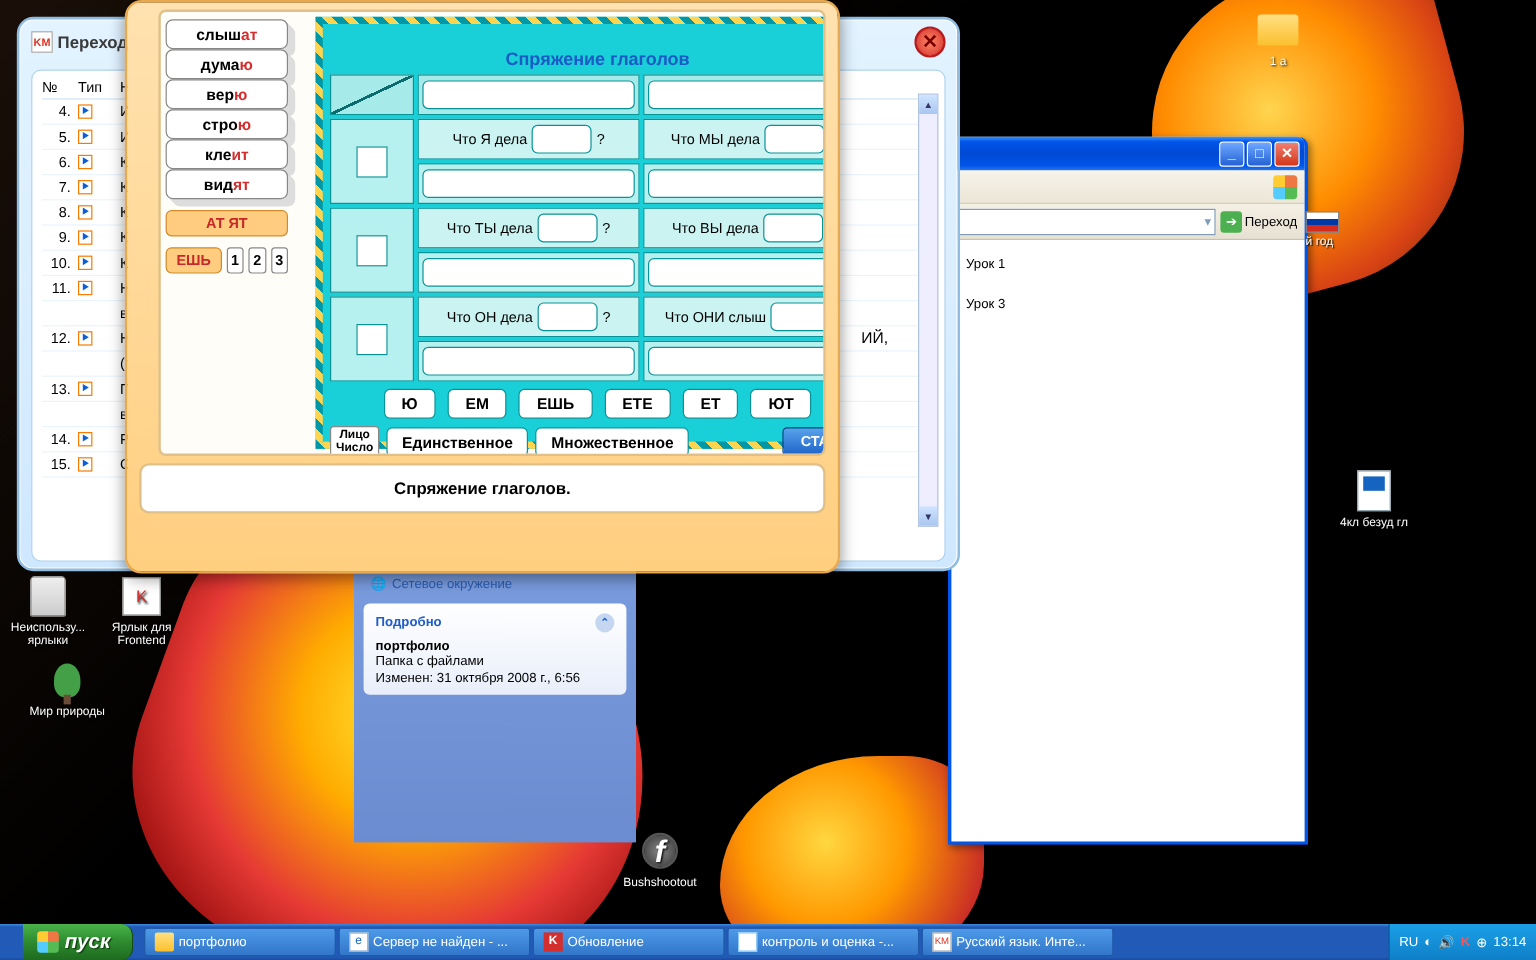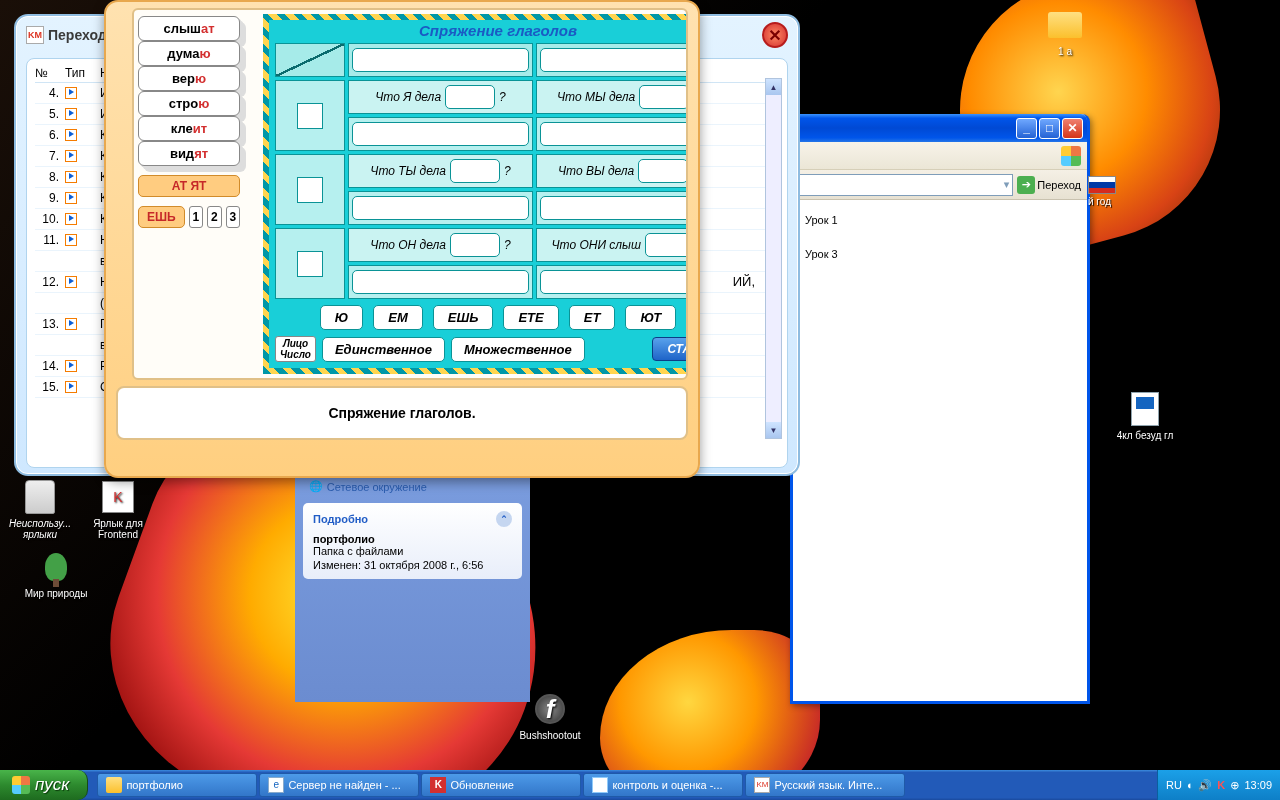--- a/index.html
+++ b/index.html
@@ -18,21 +18,21 @@
 .folder-glyph { background: linear-gradient(#ffe082, #fbc02d); border-radius: 3px 3px 2px 2px; width: 34px; height: 26px; }
 .doc-glyph { background: #fff; border: 1px solid #90a4ae; width: 28px; height: 34px; position: relative; }
 .doc-glyph::before { content:""; position:absolute; top:4px; left:4px; right:4px; height:12px; background:#1565c0;}
 .tree-glyph { width:22px; height:28px; background:#43a047; border-radius:50% 50% 40% 40%; position:relative;}
 .tree-glyph::after{content:"";position:absolute;bottom:-6px;left:8px;width:6px;height:8px;background:#6d4c37;}
 .shortcut-glyph { width:32px;height:32px;background:#fff;border:1px solid #888; display:flex;align-items:center;justify-content:center;font-size:14px;color:#d32f2f;}
 .bin-glyph{width:30px;height:34px;background:linear-gradient(#eee,#ccc);border-radius:4px 4px 2px 2px;border:1px solid #999;}
 
 
 .taskbar { position: absolute; bottom: 0; left: 0; right: 0; height: 30px; background: linear-gradient(#3c8cde, #225ab8 8%, #225ab8 92%, #1a4a9e); display: flex; align-items: stretch; }
-.start-btn { background: linear-gradient(#49b44a, #2d8a2e 50%, #1e6b1f); color: #fff; font-weight: normal; font-style: italic; font-size: 17px; padding: 0 18px 0 12px; display: flex; align-items: center; border-radius: 0 10px 10px 0; border-right: 1px solid #164a16; text-shadow: 1px 1px 1px #0a3a0a; }
+.start-btn { background: linear-gradient(#49b44a, #2d8a2e 50%, #1e6b1f); color: #fff; font-weight: bold; font-style: italic; font-size: 17px; padding: 0 18px 0 12px; display: flex; align-items: center; border-radius: 0 10px 10px 0; border-right: 1px solid #164a16; text-shadow: 1px 1px 1px #0a3a0a; margin-left: 19px; }
 .start-btn::before { content:""; width:18px; height:18px; margin-right:5px; border-radius:3px; background: conic-gradient(#e74 0 25%, #5b5 0 50%, #5cf 0 75%, #fc3 0);}
 .tb-item { margin: 3px 1px; padding: 0 8px; min-width: 160px; max-width: 165px; background: linear-gradient(#4d9ae8, #3276c9); color: #fff; font-size: 11px; display: flex; align-items: center; border-radius: 3px; border: 1px solid #1f5aa8; overflow: hidden; white-space: nowrap; }
 .tb-item .ticon { width:16px; height:16px; margin-right:4px; flex-shrink:0; }
 .tray { margin-left: auto; background: linear-gradient(#1ba0e8, #0e7fc7); display: flex; align-items: center; padding: 0 8px; color: #fff; font-size: 11px; gap: 5px; border-left: 1px solid #0a5f9e; }
 
 
 .xp-window { position: absolute; background: #ece9d8; border: 3px solid #0055ea; border-top: none; border-radius: 8px 8px 0 0; box-shadow: 2px 2px 6px rgba(0,0,0,.4); }
 .xp-titlebar { height: 28px; background: linear-gradient(#3a93ff, #0055ea 15%, #0049d4 50%, #0055ea 85%, #2475e8); border-radius: 6px 6px 0 0; display: flex; align-items: center; padding: 0 4px 0 8px; color: #fff; font-size: 12px; font-weight: bold; }
 .winbtns { margin-left: auto; display: flex; gap: 2px; }
 .winbtn { width: 21px; height: 21px; border-radius: 3px; border: 1px solid #fff; display: flex; align-items: center; justify-content: center; font-size: 12px; font-weight: bold; color: #fff; }
@@ -76,38 +76,38 @@
 .mediat-scrollbar .arr.bot{position:absolute;bottom:0;left:0;right:0;}
 
 
 .game-window { position:absolute; background:linear-gradient(#ffe2b0,#ffcf80); border:2px solid #e8a84e; border-radius:14px; box-shadow:0 4px 12px rgba(0,0,0,.4); }
 .game-close{ position:absolute; top:8px; right:12px; width:26px;height:26px;background:radial-gradient(#ff8a65,#d32f2f);border-radius:50%;border:2px solid #b71c1c;display:flex;align-items:center;justify-content:center;color:#7a0000;font-weight:bold;font-size:16px;}
 .game-inner{ margin:6px 10px 6px 26px; background:#fffdf8; border:2px solid #e0c088; border-radius:6px; height:372px; position:relative; overflow:hidden; display:flex;gap:19px;}
 .cardcol{ width:110px; padding:6px 4px; display:flex; flex-direction:column; gap:5px;}
 .card{ position:relative; background:#fff; border:1px solid #888; border-radius:6px; padding:4px 6px; font-size:13px; font-weight:bold; text-align:center; box-shadow:2px 2px 0 #ddd, 4px 4px 0 #ddd, 6px 6px 0 #ddd;}
 .card .r{color:#d32f2f;}
 .tagbtn{ background:#ffcc80; border:1px solid #d18b2a; border-radius:5px; padding:3px 6px; font-size:12px; font-weight:bold; text-align:center; color:#c62828;}
-.game-main{ flex:1; background:#19cfd8; border:6px solid; border-image: repeating-linear-gradient(45deg,#0097a7,#0097a7 6px,#ffd54f 6px,#ffd54f 12px) 6; margin:4px 6px 4px 0; padding:0 6px; position:relative;font-style:italic;}
+.game-main{ flex:1; background:#19cfd8; border:6px solid; border-image: repeating-linear-gradient(45deg,#0097a7,#0097a7 6px,#ffd54f 6px,#ffd54f 12px) 6; margin:4px 6px 4px 0; padding:19px 6px; position:relative;}
 .game-title{ text-align:center; color:#1a5bc4; font-weight:bold; font-size:15px; margin:2px 0 4px;}
 .grid{ display:grid; grid-template-columns: 70px 185px 185px; gap:3px;}
 .cell{ background:#b6f0ef; border:1px solid #0a9396; min-height:34px; display:flex; align-items:center; justify-content:center; padding:3px;}
 .cell.head{ background:#a6ebe9; position:relative;}
 .diag::after{content:"";position:absolute;inset:0;background:linear-gradient(to bottom right, transparent 48%, #0a6b6e 48% 52%, transparent 52%);}
 .cell .slot{ background:#fff; border:1px solid #0a9396; border-radius:5px; height:24px; min-width:50px;}
 .cell .slot.wide{width:100%;}
 .cell.q{ font-size:12px; color:#000; gap:4px; background:#caf3f2;}
 .cell .chk{width:26px;height:26px;background:#fff;border:1px solid #0a9396;}
 .endings{ display:flex; gap:10px; margin-top:6px; justify-content:center;}
 .endbtn{ background:#fff; border:1px solid #0a9396; border-radius:5px; padding:4px 14px; font-weight:bold; font-size:13px;}
 .ctrlrow{ display:flex; align-items:center; gap:6px; margin-top:6px;}
 .numbtn{ background:#fff;border:1px solid #888;border-radius:3px;width:22px;height:22px;font-weight:bold;font-size:12px;display:flex;align-items:center;justify-content:center;}
 .lbl2{ background:#fff;border:1px solid #888;border-radius:3px;padding:1px 4px;font-size:10px;line-height:1.1;text-align:center;font-weight:bold;}
 .widebtn{ background:#fff;border:1px solid #0a9396;border-radius:5px;padding:4px 12px;font-weight:bold;font-size:13px;}
 .startbtn{ background:linear-gradient(#59a2ec,#1e64c8);color:#fff;border:1px solid #0b3e86;border-radius:4px;padding:4px 14px;font-weight:bold;font-size:12px;}
-.caption-bar{ margin:4px 10px 8px; background:#fff; border:2px solid #e0c088; border-radius:8px; height:54px; display:flex; align-items:center; justify-content:center; font-size:14px; font-weight:bold;}
+.caption-bar{ margin:4px 10px 8px; background:#fff; border:2px solid #e0c088; border-radius:8px; height:42px; display:flex; align-items:center; justify-content:center; font-size:14px; font-weight:bold;}
 </style>
 </head>
 <body>
 
 <div class="wallpaper">
   <div class="leaf leaf1"></div>
   <div class="leaf leaf2"></div>
   <div class="leaf leaf3"></div>
 </div>
 
@@ -116,21 +116,21 @@
       <div class="folder-glyph"></div>
     </div>
   <div>1 а</div>
 </div>
 <div class="desktop-icon" style="top:390px; right:95px;">
   <div class="glyph">
       <div class="doc-glyph"></div>
     </div>
   <div>4кл безуд гл</div>
 </div>
-<div class="desktop-icon" style="top:478px; left:0px;font-style:italic;">
+<div class="desktop-icon" style="top:478px; left:0px;">
   <div class="glyph">
       <div class="bin-glyph"></div>
     </div>
   <div style="white-space:pre-line;">Неиспользу...
 ярлыки</div>
 </div>
 <div class="desktop-icon" style="top:478px; left:78px;">
   <div class="glyph">
       <div class="shortcut-glyph">K</div>
     </div>
@@ -299,21 +299,21 @@
           <span>Ро</span>
         </div>
         <div class="mediat-row">
           <span class="num">15.</span>
           <span class="typ">
             <span class="ptr"></span>
           </span>
           <span>Сп</span>
         </div>
       </div>
-    <div style="position:absolute; top:215px; right:32px; font-size:13px;">ИЙ,</div>
+    <div style="position:absolute; top:215px; right:47px; font-size:13px;">ИЙ,</div>
   </div>
   <div class="mediat-scrollbar">
     <div class="arr">▲</div>
     <div class="arr bot">▼</div>
   </div>
 </div>
 
 <div class="game-window" style="top:0px; left:104px; width:596px; height:478px;">
   <div class="game-close">✕</div>
   <div class="game-inner">
@@ -449,15 +449,15 @@
   <div class="tb-item">
       <div class="ticon" style="background:#fff;border:1px solid #aaa;color:#d32;font-size:8px;text-align:center;line-height:14px;">KM</div>
       <span>Русский язык. Инте...</span>
     </div>
   <div class="tray">
     <span>RU</span>
     <span>◐</span>
     <span>🔊</span>
     <span style="color:#ff5252;font-weight:bold;">K</span>
     <span>⊕</span>
-    <span>13:09</span>
+    <span>13:14</span>
   </div>
 </div>
 
 </body></html>

